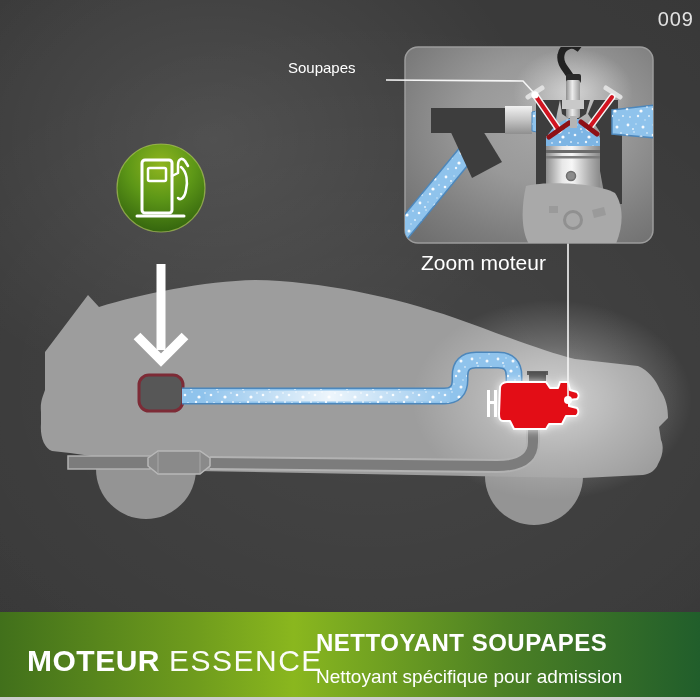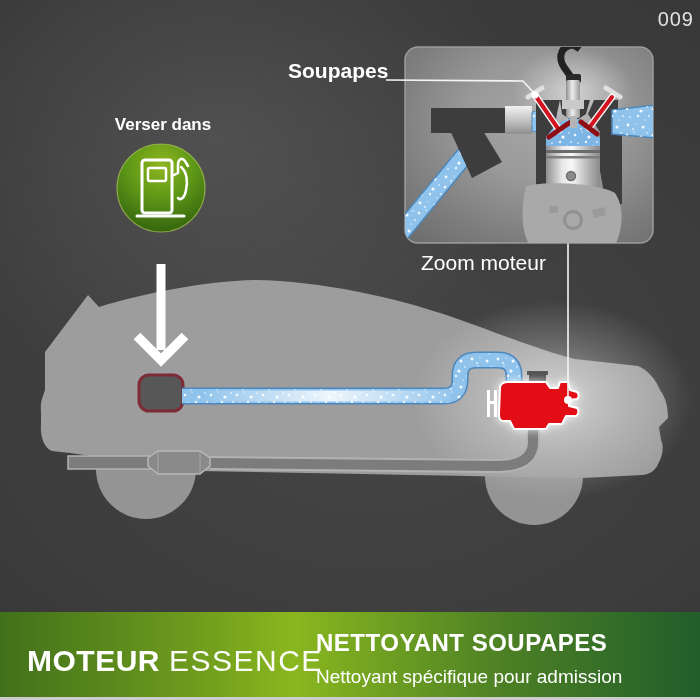--- a/index.html
+++ b/index.html
@@ -8,21 +8,21 @@
     font-family:"Liberation Sans", sans-serif;
     background:
       radial-gradient(520px 420px at 30% 20%, rgba(255,255,255,0.10), rgba(255,255,255,0) 62%),
       radial-gradient(760px 560px at 52% 55%, rgba(255,255,255,0.06), rgba(255,255,255,0) 66%),
       radial-gradient(1100px 900px at 50% 45%, #3a3a3a 40%, #2b2b2b 100%);
     padding-left: 12px;
   }
   .scene{position:absolute;left:0;top:0;}
   .txt{position:absolute;color:#ffffff;white-space:nowrap;}
   .page-num{right:18px;top:8px;font-size:20px;color:#e2e2e2;letter-spacing:1px;}
-  .soupapes{left:288px;top:59px;font-size:21px;font-weight:700;}
+  .soupapes{left:288px;top:59px;font-size:15px;font-weight:400;}
   .zoom-label{left:421px;top:251px;font-size:21px;font-weight:400;}
   .verser{left:83px;width:160px;top:115px;font-size:17px;font-weight:700;text-align:center;}
   .reservoir{left:83px;width:170px;top:238px;font-size:18px;font-weight:700;text-align:center;}
   .footer{
     position:absolute;left:0;top:612px;width:700px;height:85px;
     background:linear-gradient(90deg,#41701b 0%,#6f9c1d 28%,#8ab71e 42%,#7fae20 47%,#4c8024 72%,#215e2b 100%);
   }
   .footer-strip{position:absolute;left:0;top:697px;width:700px;height:3px;background:#cccccc;}
   .moteur-line{left:27px;top:644px;font-size:30px;}
   .moteur-bold{font-weight:700;letter-spacing:0.5px;}
@@ -262,21 +262,20 @@
 
   <g>
     <polyline points="386,80 523,81 534,93" fill="none" stroke="#f5f5f5" stroke-width="1.6"></polyline>
     <circle cx="535" cy="95" r="3.5" fill="#ffffff"></circle>
   </g>
 </svg>
 
 <div class="txt page-num">009</div>
 <div class="txt soupapes">Soupapes</div>
 <div class="txt zoom-label">Zoom moteur</div>
-<div class="txt verser">Verser dans</div>
 
 <div class="footer">
   
 </div>
 <div class="txt prod-title">NETTOYANT SOUPAPES</div>
 <div class="txt moteur-line">
   <span class="moteur-bold">MOTEUR</span><span class="moteur-light">ESSENCE</span>
 </div>
 <div class="txt prod-sub">Nettoyant spécifique pour admission</div>
 <div class="footer-strip"></div>

